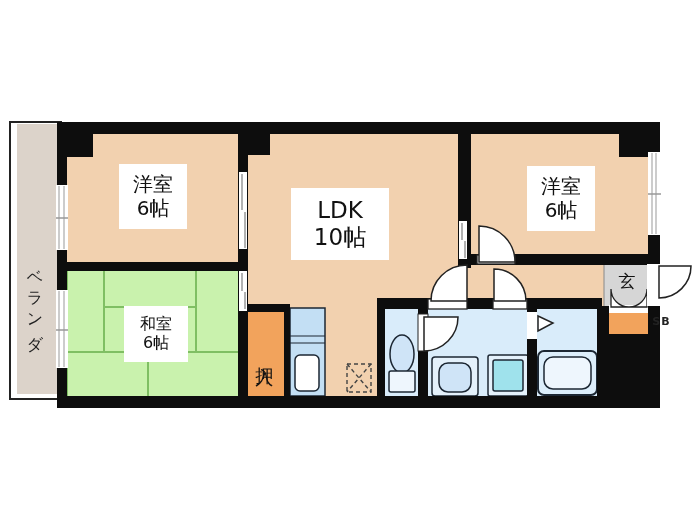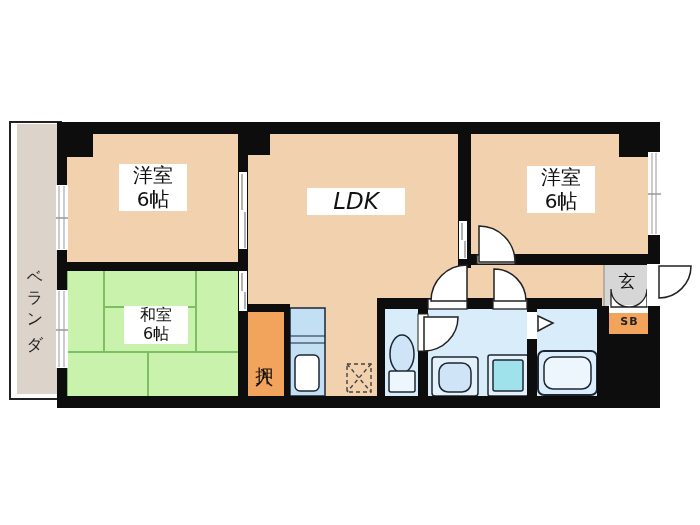--- a/index.html
+++ b/index.html
@@ -3,21 +3,21 @@
 <meta charset="utf-8">
 <style>
   html,body { margin:0; padding:0; background:#ffffff; }
   #stage {
     position:relative; width:700px; height:525px; background:#ffffff;
     font-family:"DejaVu Sans","Liberation Sans",sans-serif; overflow:hidden;
   }
   #planSvg { position:absolute; left:0; top:0; }
   .wall rect { fill:#0d0d0d; }
   .lbl { position:absolute; color:#111; text-align:center; line-height:1.18; white-space:nowrap; }
-  .box { background:#ffffff; padding:0 4px; }
+  .box { background:#ffffff; padding:9px 4px; }
   .vert { writing-mode:vertical-rl; text-orientation:upright; }
 </style>
 </head>
 <body>
 
 <div id="stage">
 
 <svg id="planSvg" width="700" height="525" viewBox="0 0 700 525">
 
   <g>
@@ -166,35 +166,36 @@
     <rect x="647" y="264" width="14" height="42" fill="#ffffff"></rect>
     <path d="M659,266 L691,266 A32,32 0 0 1 659,298 Z" fill="#ffffff" stroke="#222222" stroke-width="1.5"></path>
   </g>
 </svg>
 
   <div class="lbl box" style="left:119px; top:164px; width:60px; font-size:20px;">
     <div>洋室</div>
     <div>6帖</div>
   </div>
 
-  <div class="lbl box" style="left:307px; top:188px; width:90px; font-size:23px;font-style:italic;">
+  <div class="lbl box" style="left:291px; top:188px; width:90px; font-size:23px;">
     <div>LDK</div>
+    <div>10帖</div>
   </div>
 
   <div class="lbl box" style="left:527px; top:166px; width:60px; font-size:20px;">
     <div>洋室</div>
     <div>6帖</div>
   </div>
 
   <div class="lbl box" style="left:124px; top:306px; width:56px; font-size:16px;">
     <div>和室</div>
     <div>6帖</div>
   </div>
 
   <div class="lbl vert" style="left:254px; top:322px; height:62px; font-size:18px;">押入</div>
 
   <div class="lbl vert" style="left:25px; top:207px; height:190px; font-size:16px; letter-spacing:4px; color:#222;">ベランダ</div>
 
   <div class="lbl" style="left:616px; top:271px; width:22px; font-size:17px;">玄</div>
 
-  <div class="lbl" style="left:609px; top:316px; width:41px; font-size:11px; font-weight:bold; letter-spacing:1px; color:#222;">SB</div>
+  <div class="lbl" style="left:609px; top:316px; width:41px; font-size:11px; font-weight:bold; letter-spacing:1px; color:#222;padding-left:32px;">SB</div>
 
 </div>
 
 </body></html>

